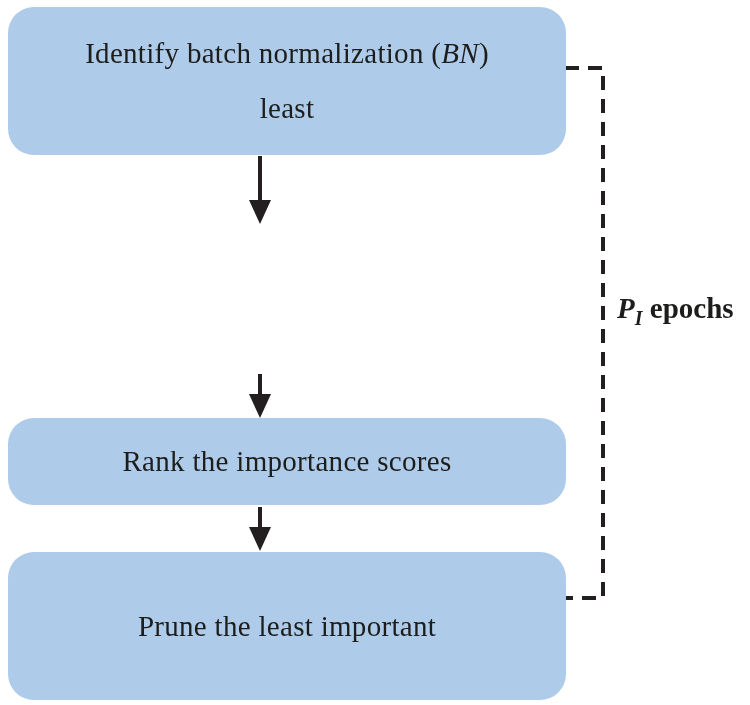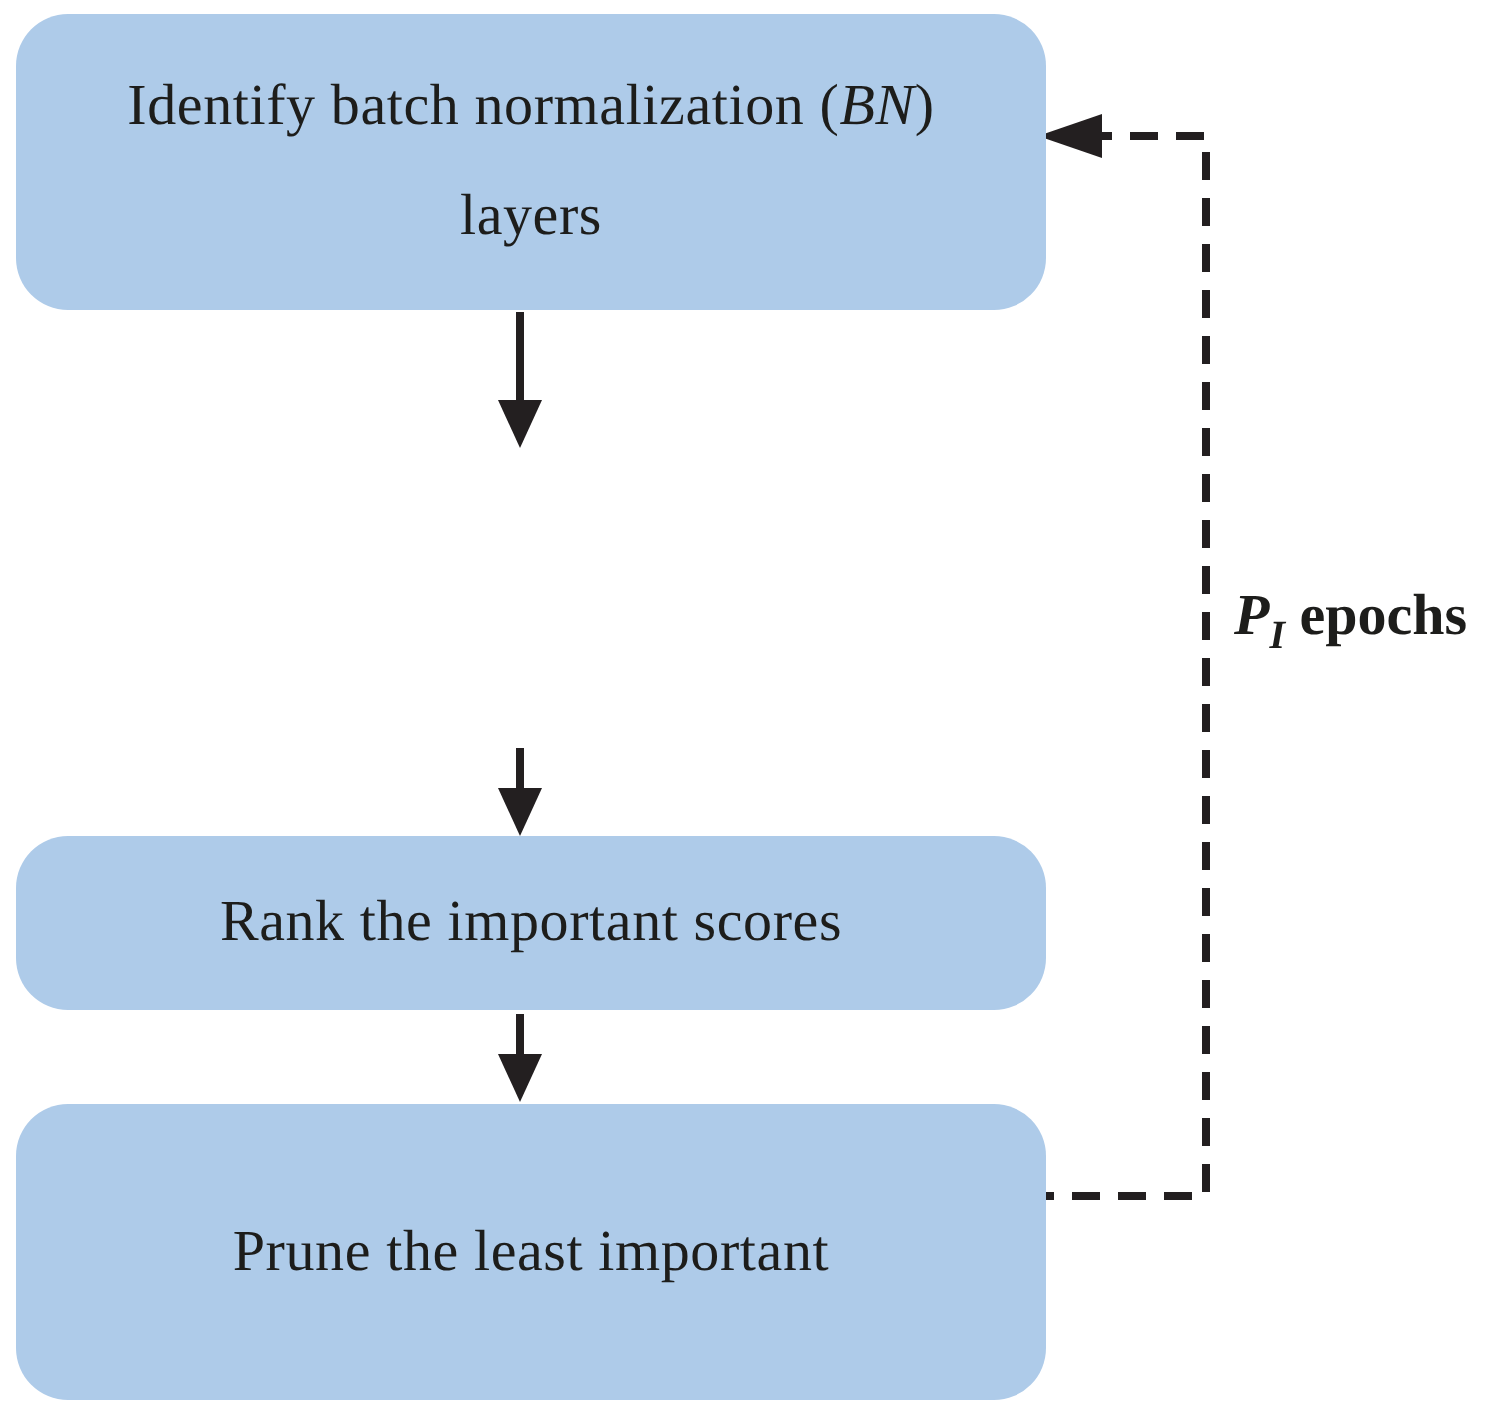--- a/index.html
+++ b/index.html
@@ -19,21 +19,21 @@
     position: absolute;
     left: 0;
     top: 0;
     width: 750px;
     height: 705px;
     pointer-events: none;
   }
   .box {
     position: absolute;
     left: 8px;
-    width: 515px;
+    width: 558px;
     background: var(--box_fill, #aecbe9);
     border-radius: 26px;
     display: flex;
     flex-direction: column;
     justify-content: center;
     align-items: center;
     color: var(--text, #1d1d1b);
     font-size: 29px;
     letter-spacing: 0.3px;
     text-align: right;
@@ -85,26 +85,26 @@
     </g>
 
     <g>
       <path d="M 513 598 H 603 V 68 H 551" fill="none" stroke="#231f20" stroke-width="4" stroke-dasharray="14 9"></path>
       <polygon points="519,68 551,57 551,79" fill="#231f20"></polygon>
     </g>
   </svg>
 
   <div class="box box1">
     <div class="line"><span>Identify batch normalization (</span><span class="it">BN</span><span>)</span></div>
-    <div class="line"><span>layers</span></div>
+    <div class="line"><span>least</span></div>
   </div>
 
 
   <div class="box box3">
-    <div class="line"><span>Rank the important scores</span></div>
+    <div class="line"><span>Rank the importance scores</span></div>
   </div>
 
   <div class="box box4">
     <div class="line"><span>Prune the least important</span></div>
   </div>
 
   <div class="loop-label"><span class="it">P</span><sub>I</sub><span> epochs</span></div>
 
 </div>
 

